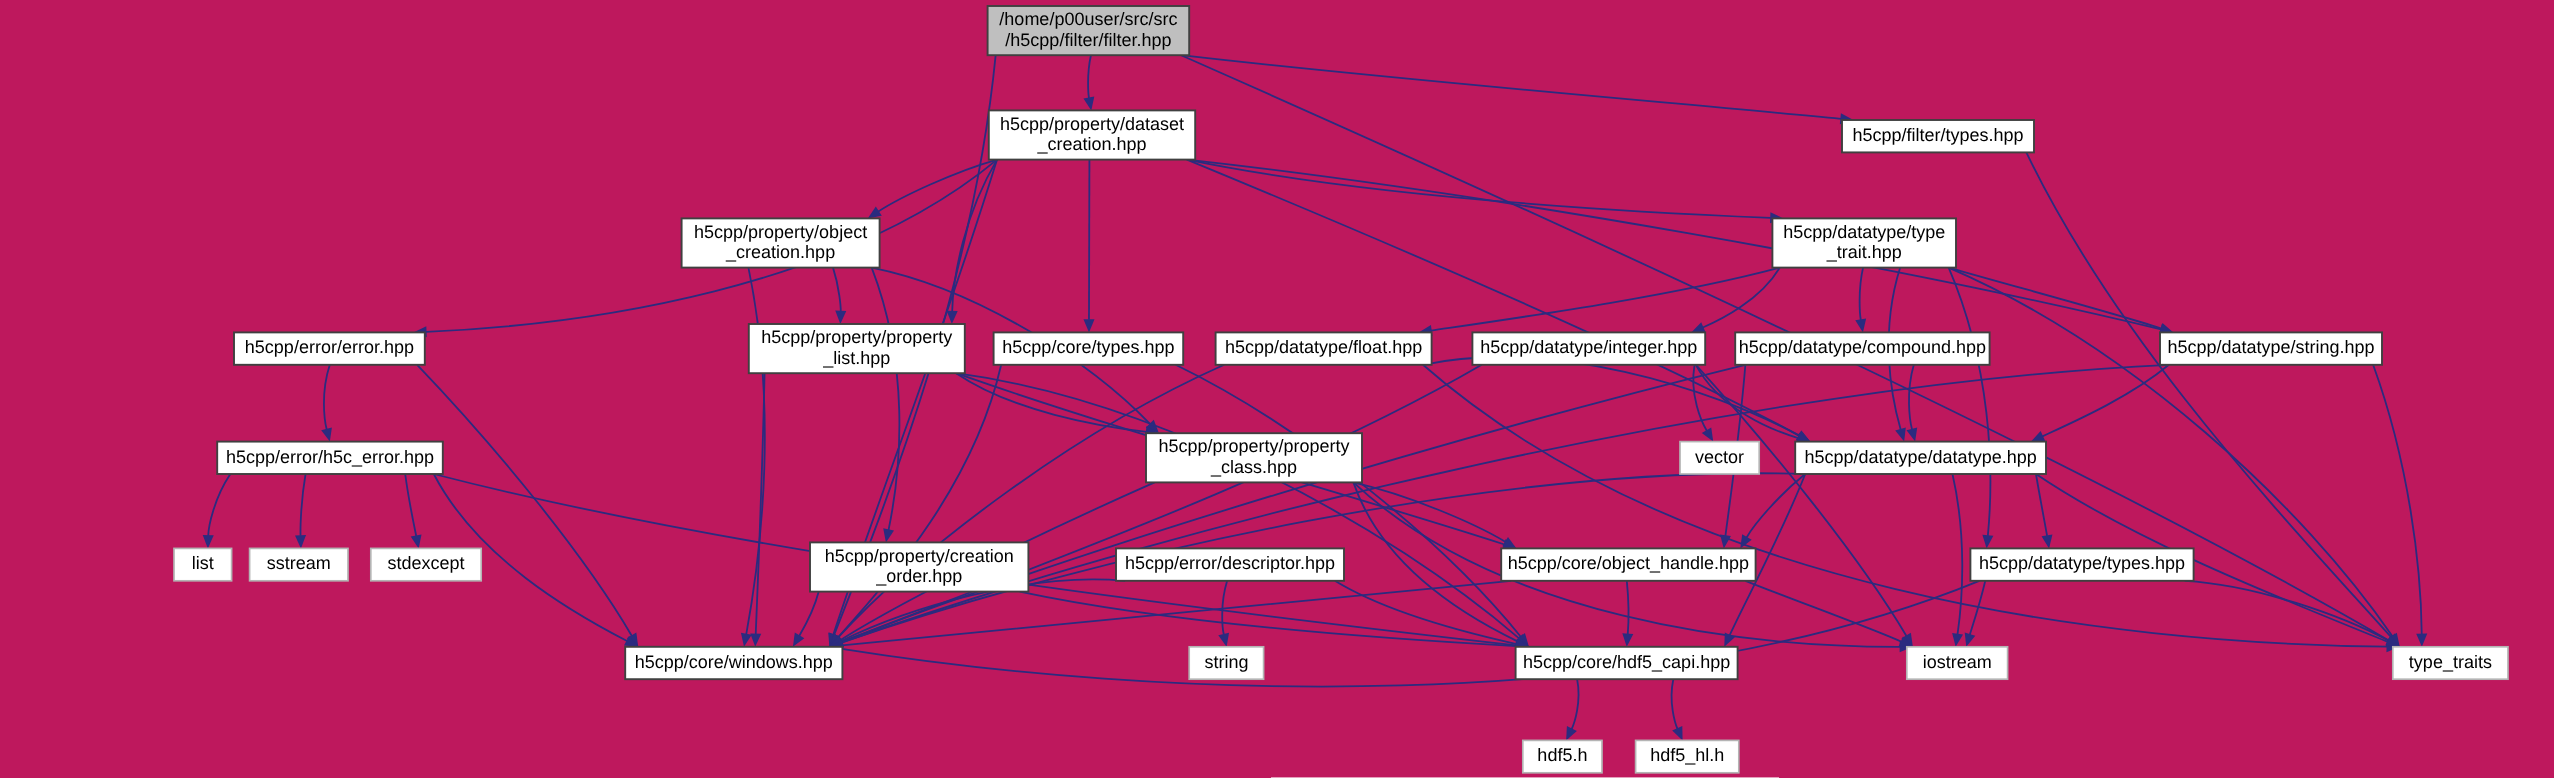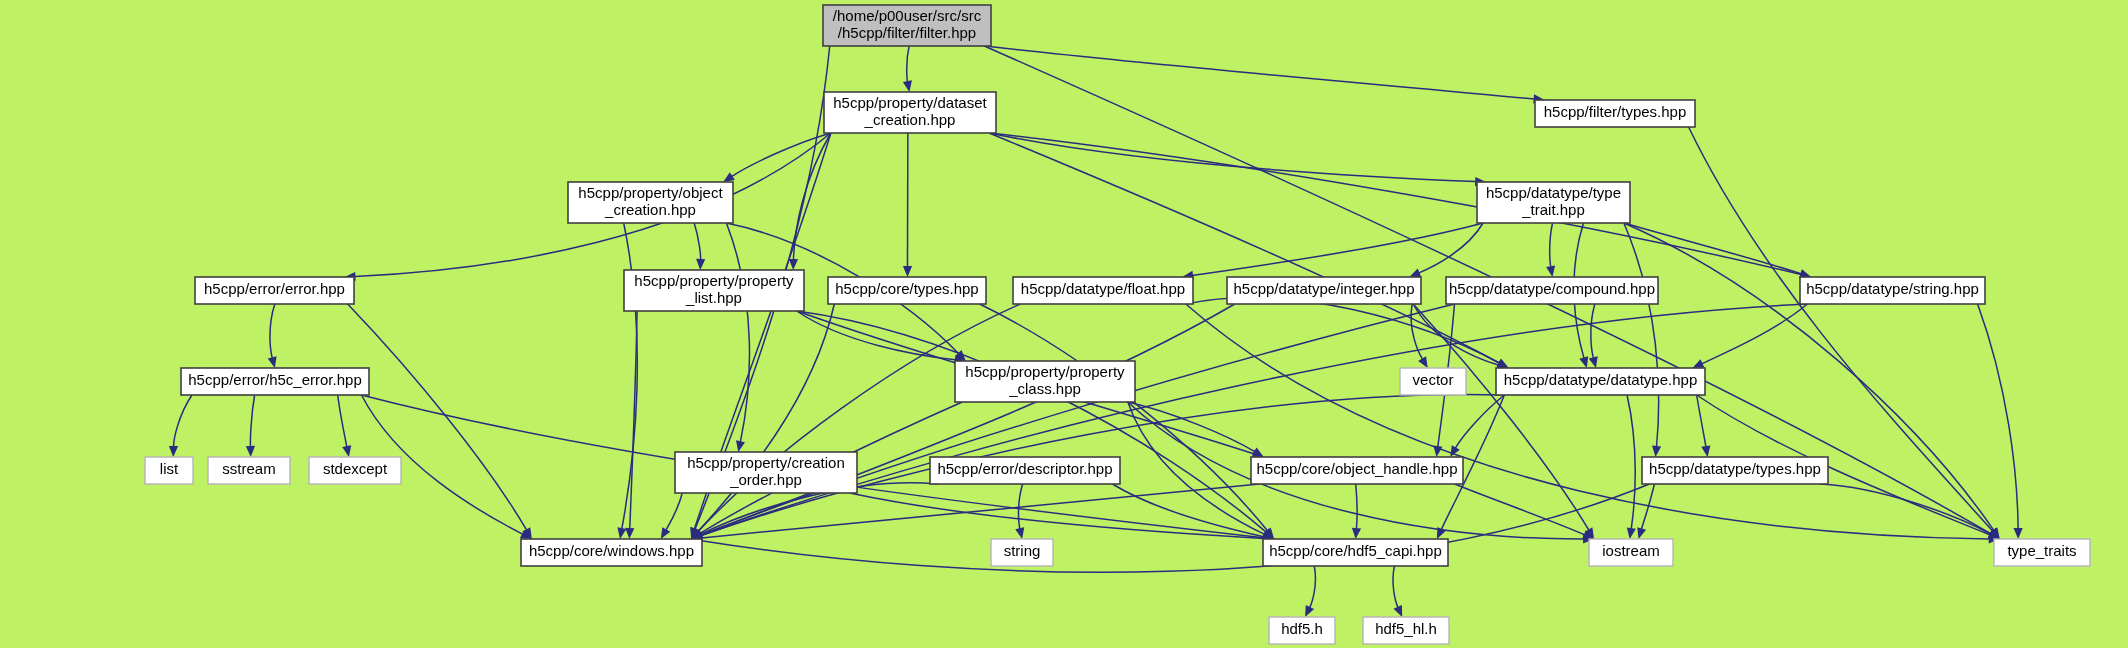--- a/index.html
+++ b/index.html
@@ -1,16 +1,16 @@
 <!DOCTYPE html>
 <html><head>
 <meta charset="utf-8">
 <style>
   html,body{margin:0;padding:0;background:#ffffff;}
-  #graph-root{position:relative;width:2128px;height:648px;background:#bef264;
+  #graph-root{position:relative;width:2128px;height:648px;background:#be185d;
     font-family:"Liberation Sans", sans-serif;overflow:hidden;}
   svg{position:absolute;left:0;top:0;width:2128px;height:648px;}
   .node-rect{fill:#ffffff;stroke:#404040;stroke-width:1.6;}
   .node-rect.root{fill:#bfbfbf;stroke:#404040;stroke-width:1.6;}
   .node-rect.sys{fill:#ffffff;stroke:#b4b4b4;stroke-width:1.4;}
   .node-label{font-family:"Liberation Sans", sans-serif;font-size:15px;fill:#000000;
     text-anchor:middle;dominant-baseline:middle;}
   .edge{fill:none;stroke:#2b2b7f;stroke-width:1.5;}
   .arrowhead{fill:#2b2b7f;stroke:none;}
 </style>

